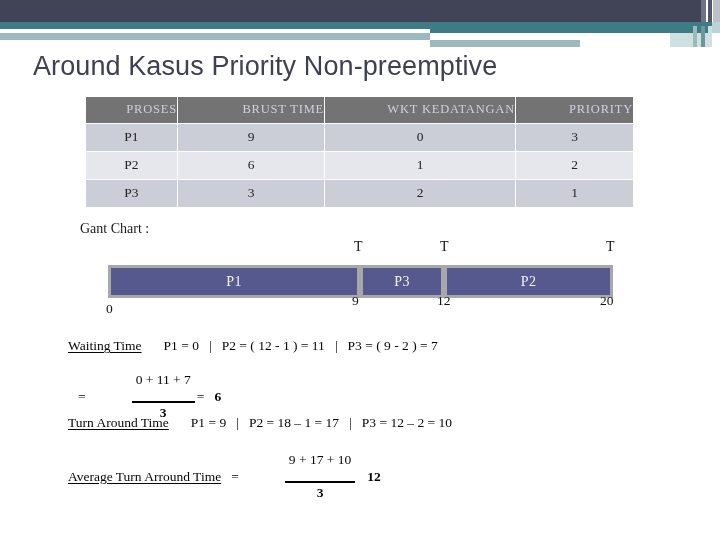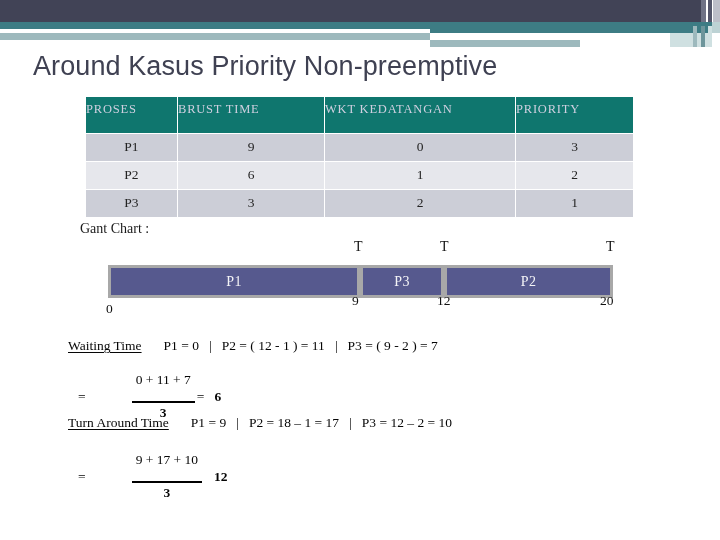--- a/index.html
+++ b/index.html
@@ -126,27 +126,27 @@
 
   
   #process-table {
     position: absolute;
     left: 85px; top: 96px;
     border-collapse: separate;
     border-spacing: 1px 1px;
     font-family: "Liberation Serif", "DejaVu Serif", serif;
   }
   #process-table th {
-    background: #0f766e;
+    background: #737373;
     color: #cfd0e0;
     font-size: 12.5px;
     font-weight: normal;
     letter-spacing: 0.8px;
-    padding: 5px 0 16px 0;
-    text-align: left;
+    padding: 5px 0 6px 0;
+    text-align: right;
     font-variant: small-caps;
   }
   #process-table td {
     font-size: 13.5px;
     color: #232323;
     text-align: center;
     padding: 5px 0 6px 0;
   }
   #process-table tr.row-odd td { background: #ccced7; }
   #process-table tr.row-even td { background: #e6e7ec; }
@@ -320,20 +320,21 @@
   <span>=</span>
   <span class="sp"></span>
   <span class="bold">6</span>
 </div>
 
 <div class="line" style="left:68px; top:415px;">
   <span class="underlined">Turn Around Time</span><span class="sp-lg"></span><span>P1   =   9</span><span class="sp"></span><span>|</span><span class="sp"></span><span>P2   =   18 – 1  =  17</span><span class="sp"></span><span>|</span><span class="sp"></span><span>P3  =   12 – 2  =  10</span>
 </div>
 
 <div class="line" style="left:68px; top:452px; display:flex; align-items:center;">
+  <span class="underlined">Average  Turn Arround Time</span>
   <span class="sp"></span>
   <span>=</span>
   <span class="sp-lg"></span>
     <span class="sp-lg"></span>
   <span class="frac">
     <span class="num">9 + 17 + 10</span>
     <span class="den">3</span>
   </span>
   <span class="sp"></span>
   <span class="bold">12</span>

